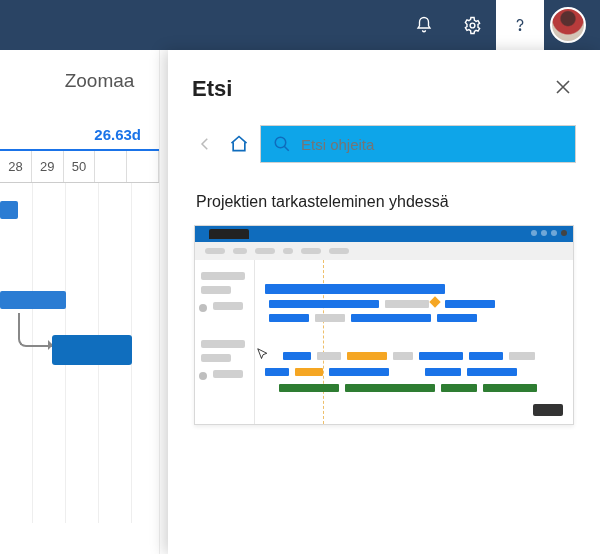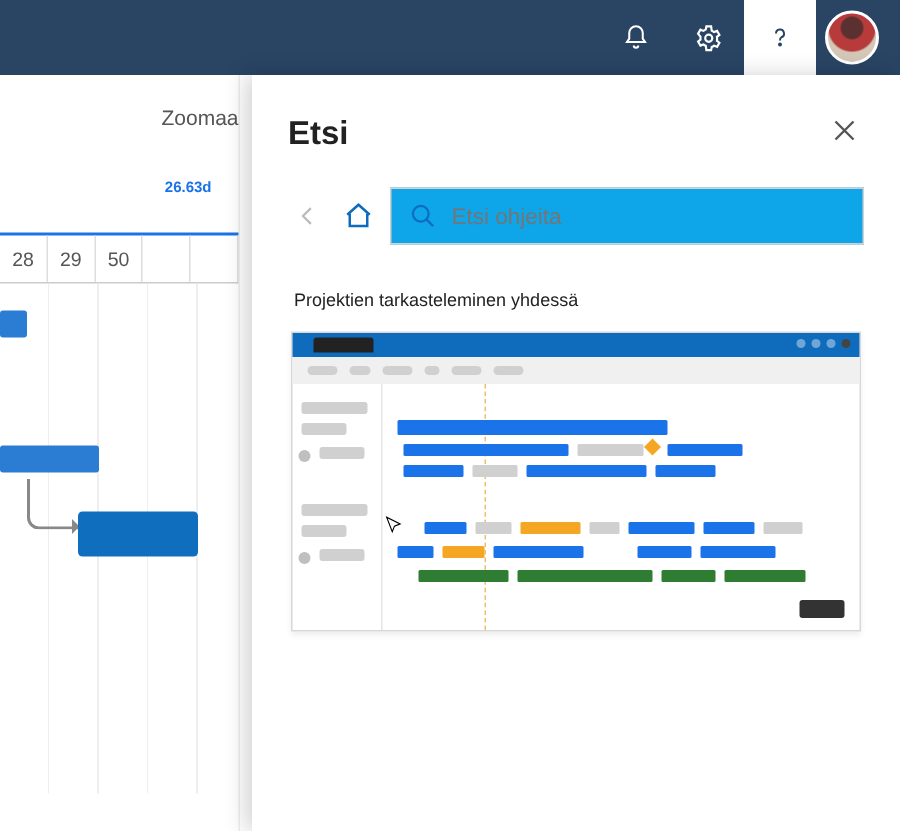--- a/index.html
+++ b/index.html
@@ -32,25 +32,25 @@
     background: #fff;
   }
 
   
   .left-pane {
     position: absolute; left: 0; top: 0; width: 160px; height: 504px;
     padding-top: 20px;
     border-right: 1px solid #eee;
     background: #fff;
   }
-  .zoom-label { text-align: right; color: #555; font-size: 14px; margin-bottom: 34px; padding-left: 40px;}
+  .zoom-label { text-align: center; color: #555; font-size: 19px; margin-bottom: 34px; padding-left: 40px;}
   .days-label {
-    color: #1a73e8; font-size: 10px; font-weight: 600; text-align: right;
+    color: #1a73e8; font-size: 15px; font-weight: 600; text-align: right;
     padding-right: 18px; border-bottom: 2px solid #1a73e8;
-    padding-bottom: 24px; margin-left: 0px;
+    padding-bottom: 6px; margin-left: 0px;
   }
   .timeline-header {
     display: flex; border-bottom: 1px solid #ccc; height: 32px;
   }
   .timeline-header div {
     flex: 1; text-align: center; font-size: 13px; color: #555;
     border-right: 1px solid #ddd; display:flex; align-items:center; justify-content:center;
   }
   .timeline-grid {
     position: relative; height: 340px; background:
@@ -93,21 +93,21 @@
     flex:1; display:flex; align-items:center; gap:10px;
     border:1px solid #d0d0d0; height:38px; padding:0 12px;
     background:#0ea5e9;
   }
   .search-box svg { color:#0f6cbd; }
   .search-input {
     border:none; outline:none; flex:1; font-size:15px; color:#333;
     background:transparent;
   }
 
-  .article-title { font-size: 12px; color:#222; margin: 0 4px 14px 4px; }
+  .article-title { font-size: 16px; color:#222; margin: 0 4px 14px 4px; }
 
   
   .illus {
     width: 380px; height: 200px; margin: 0 auto;
     border:1px solid #d8d8d8; background:#fff; position:relative;
     box-shadow: 0 2px 4px rgba(0,0,0,.07);
   }
   .illus .titlebar {
     height:16px; background:#0f6cbd; position:relative;
   }

